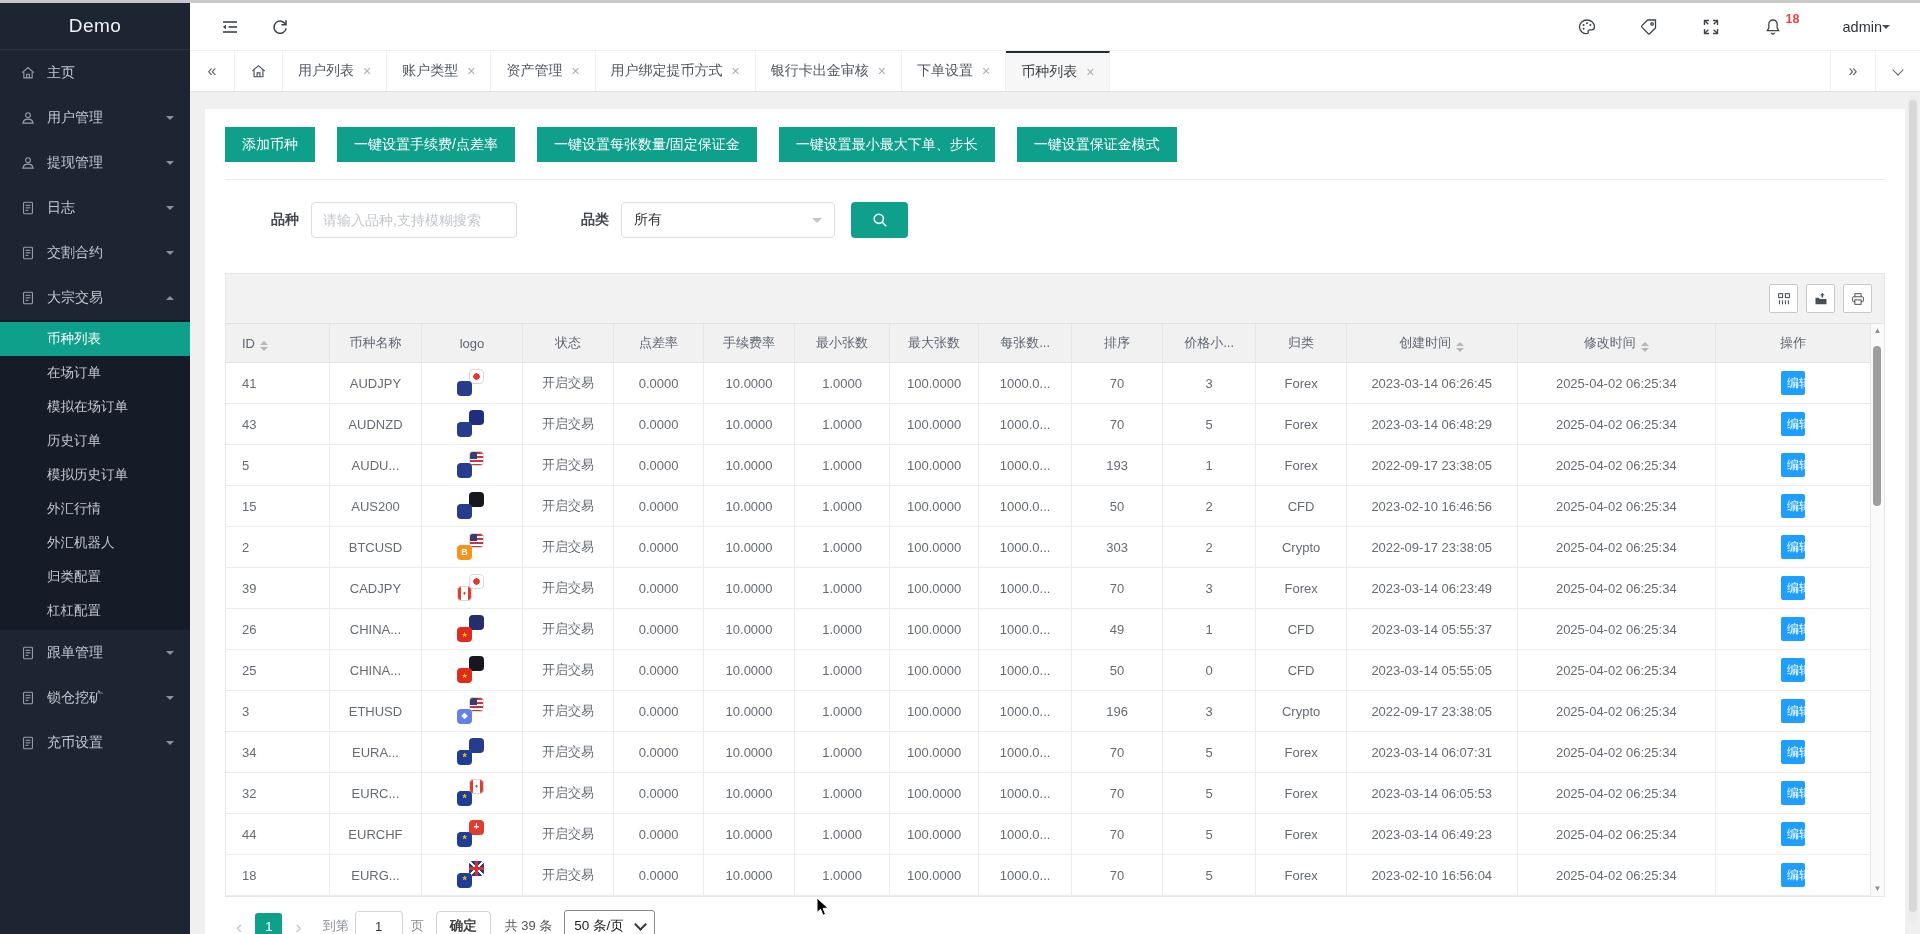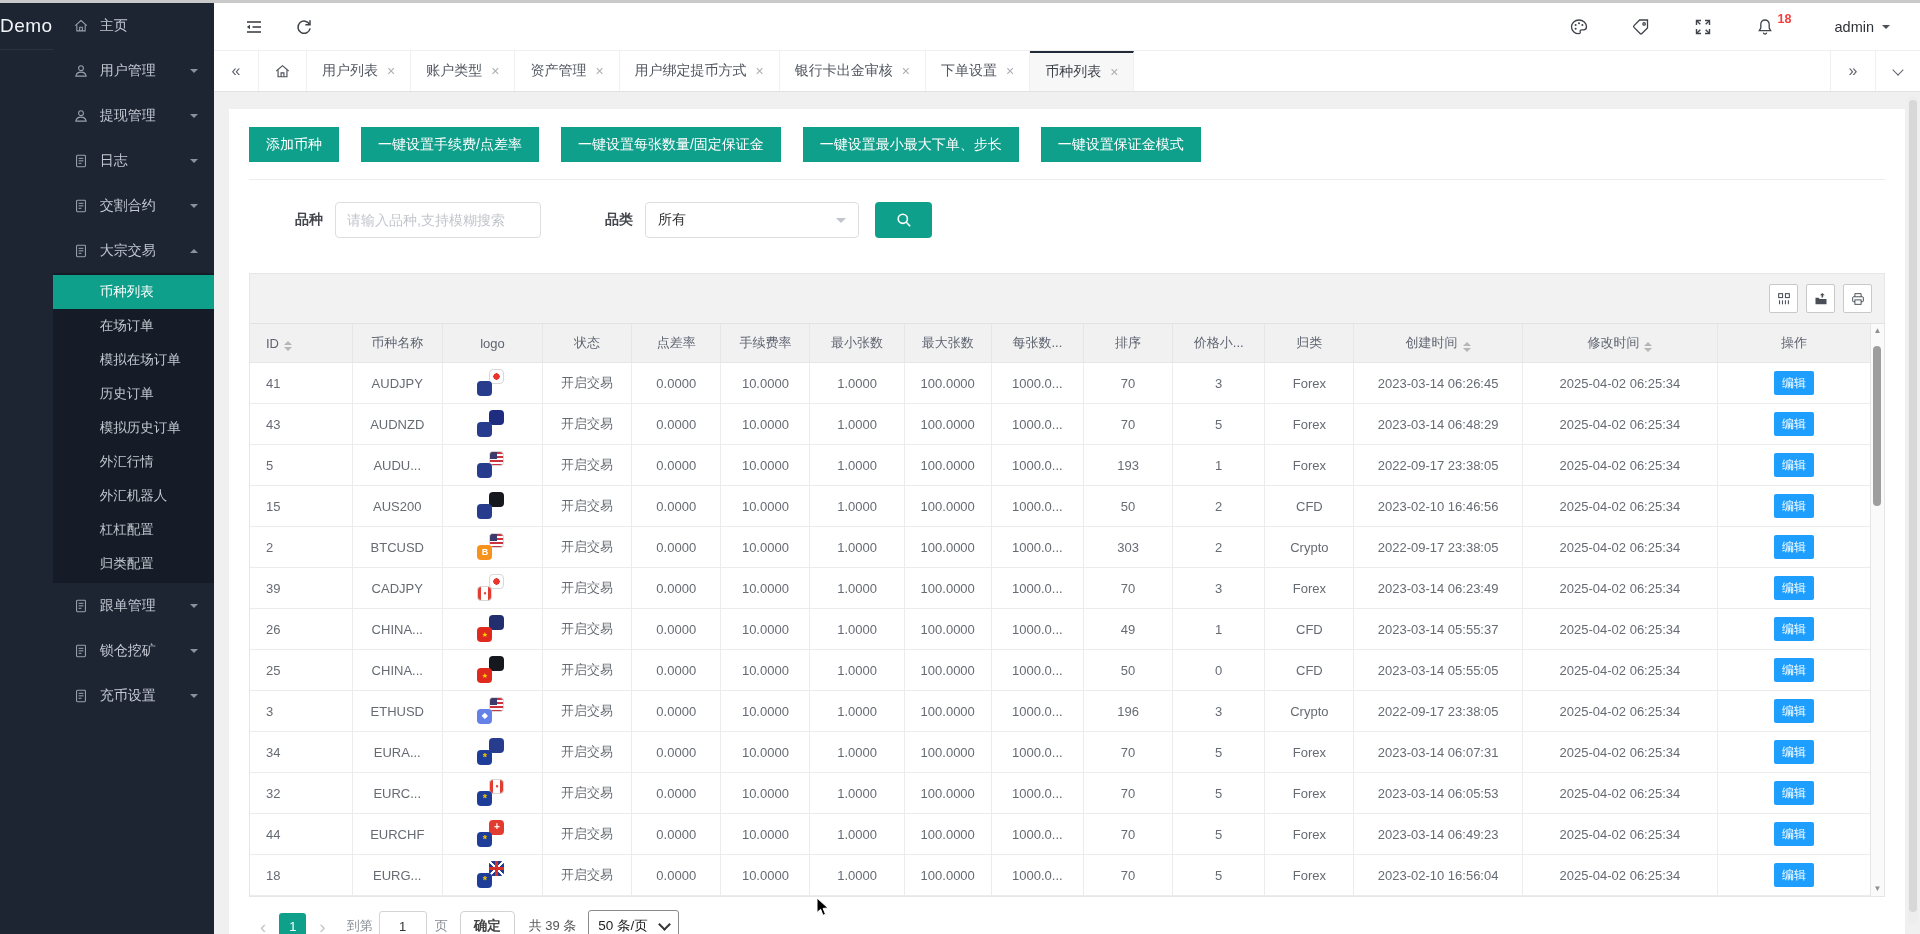--- a/index.html
+++ b/index.html
@@ -2,21 +2,21 @@
 <html><head>
 <meta charset="utf-8">
 <style>
   html,body{margin:0;padding:0}
   body{width:1920px;height:934px;overflow:hidden;font-family:"Liberation Sans","DejaVu Sans",sans-serif;background:#f0f0f0;-webkit-font-smoothing:antialiased}
   .page{position:relative;width:1920px;height:934px;display:flex;flex-direction:column}
   .top-strip{height:3px;background:#c9c9c9;flex:none}
   .body-row{flex:1;display:flex;min-height:0}
 
   
-  .sidebar{width:214px;flex:none;background:#1d2432;color:#bfc5ce;display:flex;flex-direction:row;overflow:hidden}
+  .sidebar{width:190px;flex:none;background:#1d2432;color:#bfc5ce;display:flex;flex-direction:column;overflow:hidden}
   .logo{height:46px;line-height:46px;text-align:center;color:#f2f4f7;font-size:19px;letter-spacing:.5px;border-bottom:1px solid rgba(255,255,255,.07);flex:none}
   .menu{flex:1;overflow:hidden}
   .menu-item{height:45px;display:flex;align-items:center;padding:0 16px 0 20px;font-size:14px;cursor:pointer}
   .mi-icon{width:16px;height:16px;margin-right:11px;color:#9aa1ad;flex:none}
   .mi-icon svg{width:16px;height:16px;display:block}
   .mi-label{flex:1;color:#c3c8d1}
   .arr-dn{width:0;height:0;border:4px solid transparent;border-top-color:#8b919c;margin-top:4px}
   .arr-up{width:0;height:0;border:4px solid transparent;border-bottom-color:#8b919c;margin-bottom:4px}
   .submenu{background:#161c27;padding:2px 0}
   .sub-item{height:34px;line-height:34px;padding-left:47px;font-size:13.5px;color:#c3c8d1;cursor:pointer}
@@ -24,21 +24,21 @@
 
   
   .main{flex:1;display:flex;flex-direction:column;min-width:0}
   .navbar{height:47px;flex:none;background:#fff;display:flex;align-items:center;padding:0 30px 0 30px;border-bottom:1px solid #f0f0f0}
   .nav-ico{width:20px;height:20px;color:#3e434a;margin-right:30px;cursor:pointer}
   .nav-ico svg{width:20px;height:20px;display:block}
   .nav-right{margin-left:auto;display:flex;align-items:center}
   .nav-right .nav-ico{margin:0 0 0 42px}
   .bell-wrap{position:relative;margin-left:42px;display:flex;align-items:flex-start;cursor:pointer}
   .badge{color:#f53f3f;font-size:12.5px;position:relative;top:-5px;left:3px;font-weight:bold}
-  .admin{font-size:14.5px;color:#2f3338;display:flex;align-items:center;gap:8px;margin-left:46px;cursor:pointer}
+  .admin{font-size:14.5px;color:#2f3338;display:flex;align-items:center;margin-left:46px;cursor:pointer}
   .caret-down{width:0;height:0;border:4.5px solid transparent;border-top-color:#4a4f57;margin-top:5px}
 
   
   .tabbar{height:40px;flex:none;background:#fff;border-bottom:1px solid #e2e2e2;display:flex;align-items:stretch}
   .tab-nav-btn{width:44px;display:flex;align-items:center;justify-content:center;color:#5f656d;font-size:16px;border-right:1px solid #f0f0f0;cursor:pointer;flex:none}
   .tab-nav-btn.rgt{border-right:none;border-left:1px solid #f0f0f0}
   .tabs{flex:1;display:flex;overflow:hidden}
   .tab{display:flex;align-items:center;gap:9px;padding:0 15px;font-size:14px;color:#515660;border-right:1px solid #f0f0f0;cursor:pointer;box-sizing:border-box}
   .tab.active{background:#f7f7f7;border-top:2px solid #222a37;color:#3a3f47}
   .tab .x{color:#aaaeb4;font-size:14px;line-height:1}
@@ -79,21 +79,21 @@
   .sort{display:inline-flex;flex-direction:column;gap:2px}
   .sort i{display:block;width:0;height:0;border:4px solid transparent}
   .sort .s-up{border-bottom-color:#b6b6b6;border-top-width:0}
   .sort .s-dn{border-top-color:#b6b6b6;border-bottom-width:0}
   .logo-pair{position:relative;width:32px;height:31px;margin:0 auto}
   .flag{position:absolute;width:15px;height:15px;border-radius:4px;box-sizing:border-box;display:flex;align-items:center;justify-content:center;overflow:hidden}
   .flag.f1{left:1px;top:13px;z-index:2}
   .flag.f2{left:13px;top:1px;z-index:1}
   .flag .canton{position:absolute;left:0;top:0;width:7px;height:7px;background:#3c3b6e}
   .flag .g{position:relative;z-index:2;font-weight:bold;line-height:1}
-  .edit-btn{width:40px;height:24px;background:#1e9fff;color:#fff;border:none;border-radius:2px;font-size:12px;cursor:pointer;font-family:inherit}
+  .edit-btn{width:24px;height:24px;background:#1e9fff;color:#fff;border:none;border-radius:2px;font-size:12px;cursor:pointer;font-family:inherit}
   .vscroll{width:13px;flex:none;background:#fafafa;border-left:1px solid #e6e6e6;position:relative}
   .vs-arrow{position:absolute;left:0;width:13px;text-align:center;color:#8f8f8f;font-size:8px;line-height:10px}
   .vs-thumb{position:absolute;left:2px;width:8px;top:22px;height:160px;background:#9e9e9e;border-radius:4px}
 
   
   .pagination{margin-top:13px;display:flex;align-items:center;font-size:13px;color:#666;padding-left:2px}
   .pg-arrow{color:#c6c6c6;font-size:19px;padding:0 9px;cursor:pointer;line-height:1}
   .pg-cur{min-width:27px;height:27px;background:#0fa08c;color:#fff;display:flex;align-items:center;justify-content:center;border-radius:3px;font-size:13px;margin:0 4px;cursor:pointer}
   .goto-lbl{color:#8a8f96;margin:0 6px 0 12px}
   .goto-input{width:42px;height:26px;border:1px solid #d4d4d4;border-radius:3px;text-align:center;font-size:13px;color:#333;outline:none;font-family:inherit}
@@ -184,22 +184,22 @@
             <span class="arr-up"></span>
           </div>
           <div class="submenu">
             <div class="sub-item active">币种列表</div>
             <div class="sub-item">在场订单</div>
             <div class="sub-item">模拟在场订单</div>
             <div class="sub-item">历史订单</div>
             <div class="sub-item">模拟历史订单</div>
             <div class="sub-item">外汇行情</div>
             <div class="sub-item">外汇机器人</div>
+            <div class="sub-item">归类配置</div>
             <div class="sub-item">杠杠配置</div>
-            <div class="sub-item">归类配置</div>
           </div>
           <div class="menu-item">
             <span class="mi-icon">
               <svg viewBox="0 0 18 18" fill="none" stroke="currentColor" stroke-width="1.2">
                 <rect x="4" y="2.6" width="10" height="12.8" rx="1"></rect>
                 <line x1="6.3" y1="6" x2="11.7" y2="6"></line>
                 <line x1="6.3" y1="8.8" x2="11.7" y2="8.8"></line>
                 <line x1="6.3" y1="11.6" x2="9.5" y2="11.6"></line>
               </svg>
             </span>

